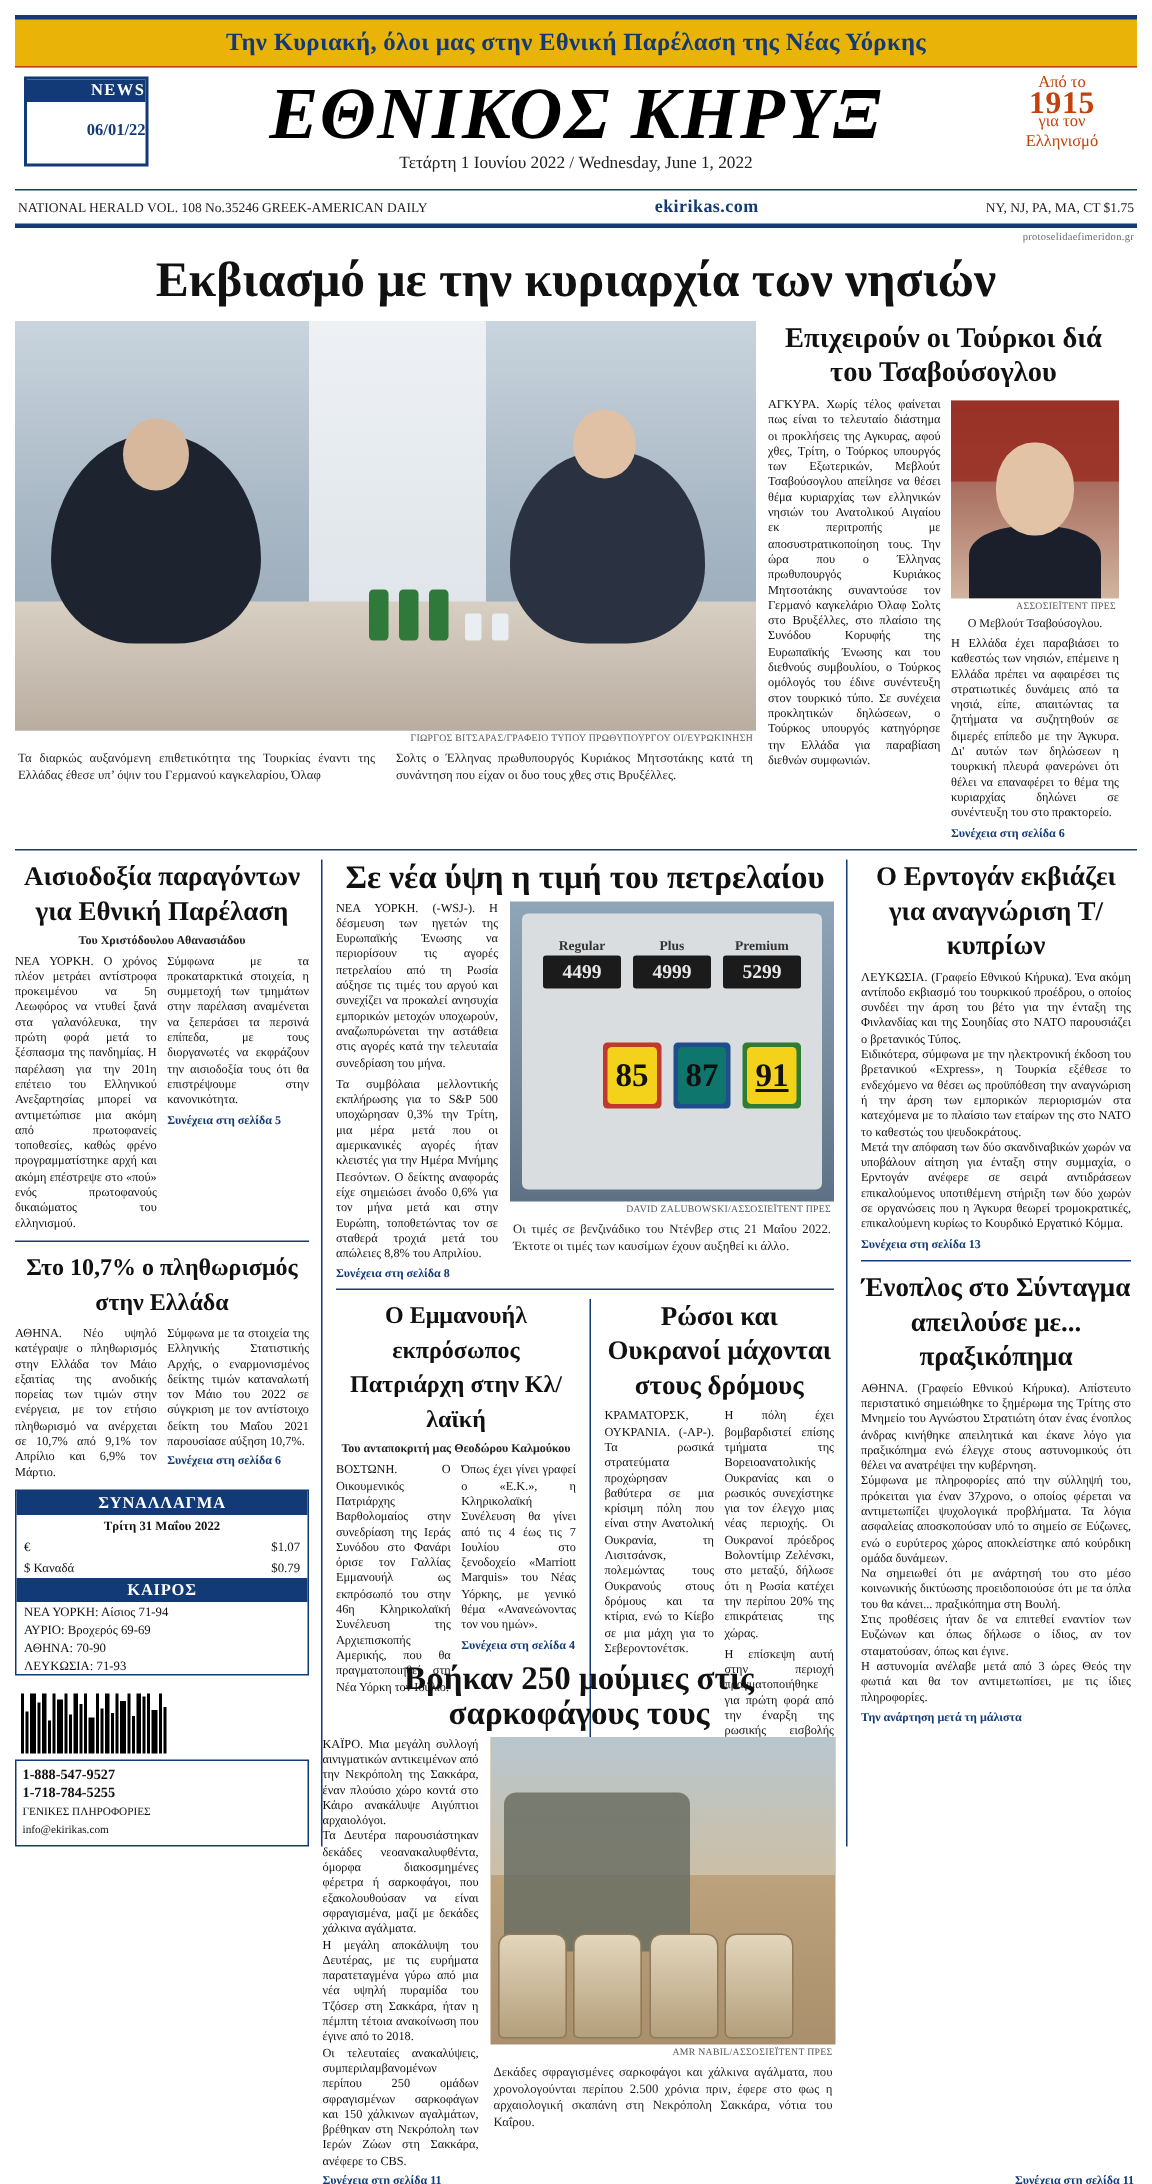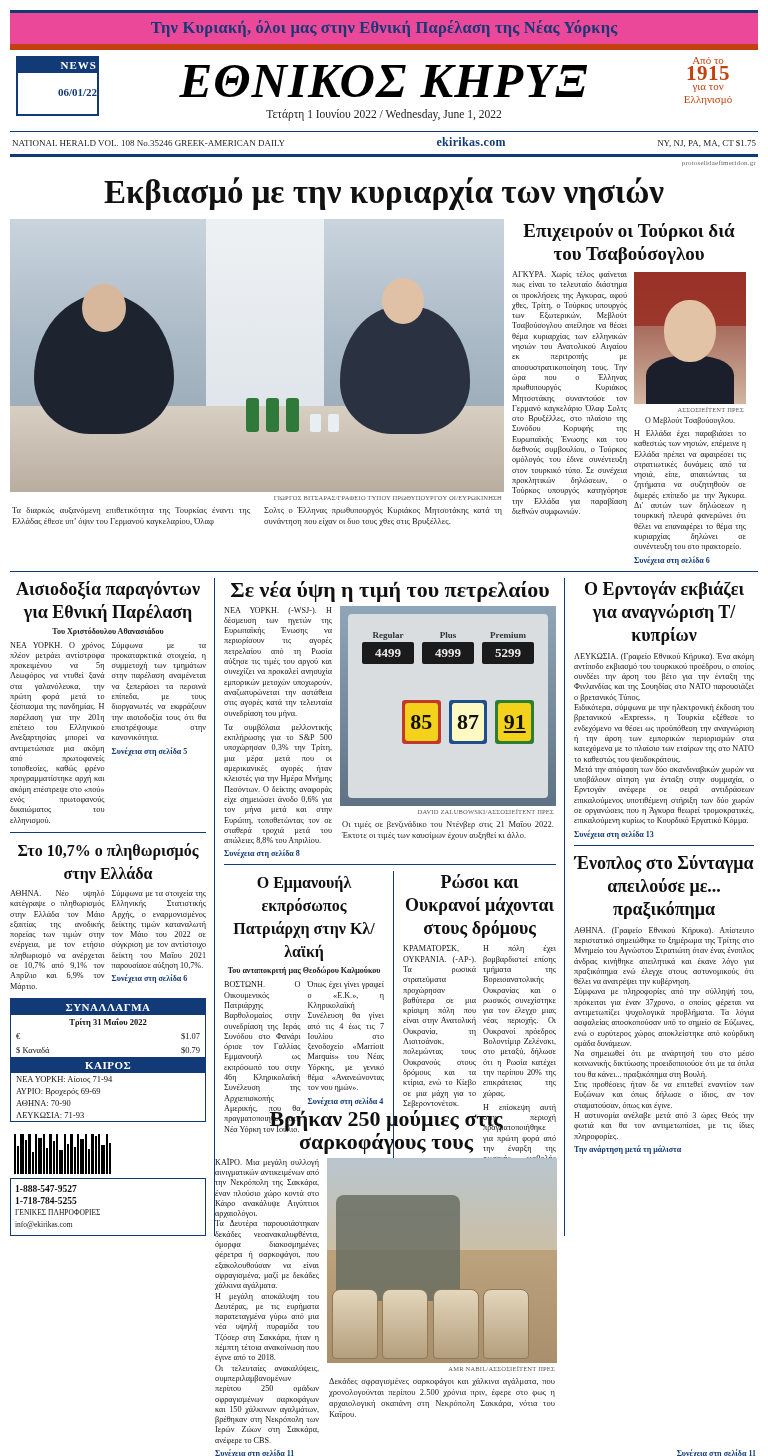--- a/index.html
+++ b/index.html
@@ -10,22 +10,22 @@
     font-family: "Liberation Serif", serif;
     color: #111;
     overflow: hidden;
   }
   .page { width: 768px; height: 1456px; position: relative; padding: 0 10px; }
 
   
   .top-banner {
     margin: 10px 0 0 0;
     border-top: 3px solid #123a76;
-    border-bottom: 6px solid #c2410c;
-    background: #ec4899;
+    border-bottom: 1px solid #c2410c;
+    background: #eab308;
     text-align: center;
     padding: 5px 0 6px 0;
   }
   .top-banner .txt {
     color: #123a76;
     font-size: 16.5px;
     font-weight: bold;
     letter-spacing: .2px;
   }
   .masthead {
@@ -169,21 +169,21 @@
     background: linear-gradient(180deg,#8fa6b8,#5f7285);
   }
   .pumpbox { position:absolute; top: 8px; left: 8px; right: 8px; bottom: 8px; background:#d9dde0; border-radius:4px;}
   .pumprow { position:absolute; top: 16px; left: 14px; right: 14px; display:flex; gap: 8px; }
   .pumpcell { flex:1; text-align:center; }
   .pumplabel { font-size: 9px; font-weight:bold; color:#333; }
   .pumpprice { background:#1b1b1b; color:#e8e8e8; font-size: 13px; font-weight:bold; padding:3px 0; margin-top:2px; border-radius:2px;}
   .octrow { position:absolute; top: 86px; left: 14px; right: 14px; display:flex; gap: 8px; padding-left: 40px; }
   .octcell { flex:1; text-align:center; border-radius: 3px; padding: 6px 0; font-size: 22px; font-weight:bold; color:#111; }
   .oct-85 { background:#f4d21c; }
-  .oct-87 { background:#fef9c3; }
+  .oct-87 { background:#0f766e; }
   .oct-91 { background:#f4d21c; }
   .oct-wrap-r { background:#c0392b; padding: 3px; border-radius:3px;}
   .oct-wrap-b { background:#1f4e8c; padding: 3px; border-radius:3px;}
   .oct-wrap-g { background:#2e7d32; padding: 3px; border-radius:3px;text-decoration:underline;}
 
   
   .bot-grid { display:flex; gap: 9px; margin-top: 7px; }
   .mummy-photo {
     width: 100%; height: 205px; position:relative; overflow:hidden;
     background: linear-gradient(180deg,#cbb38d,#a98f6b);

